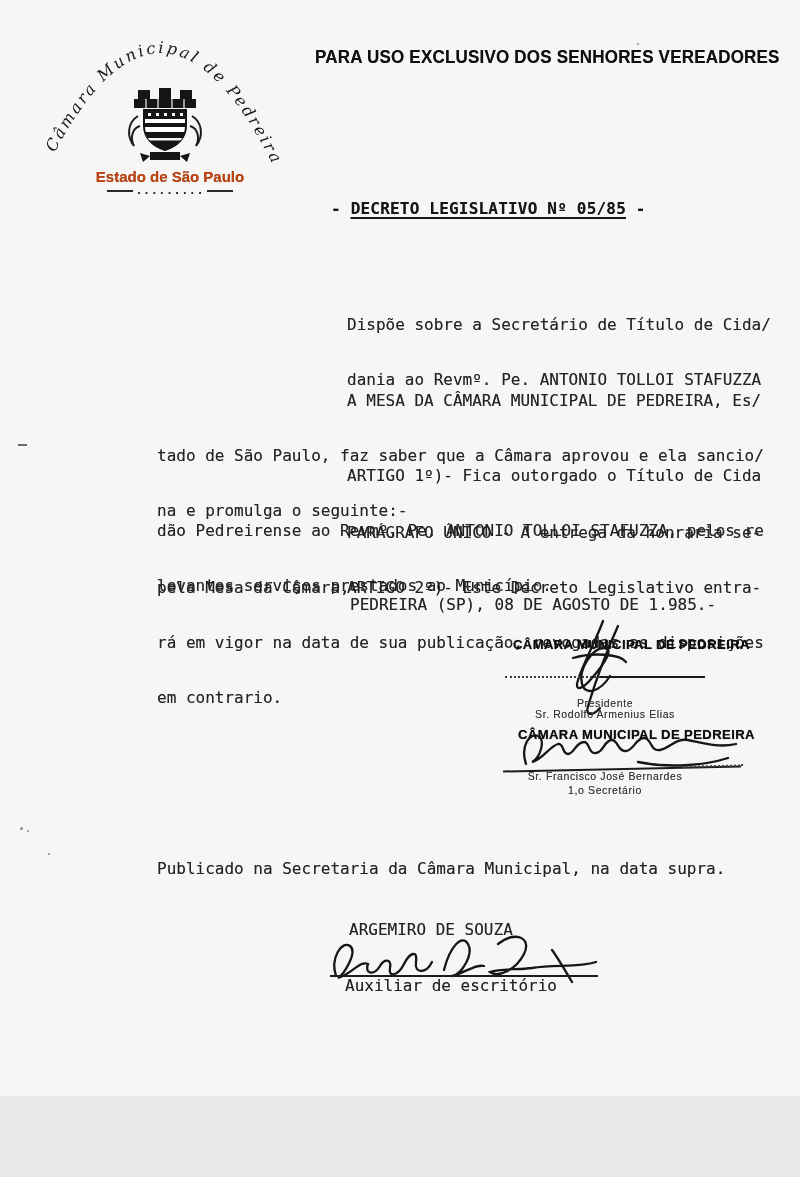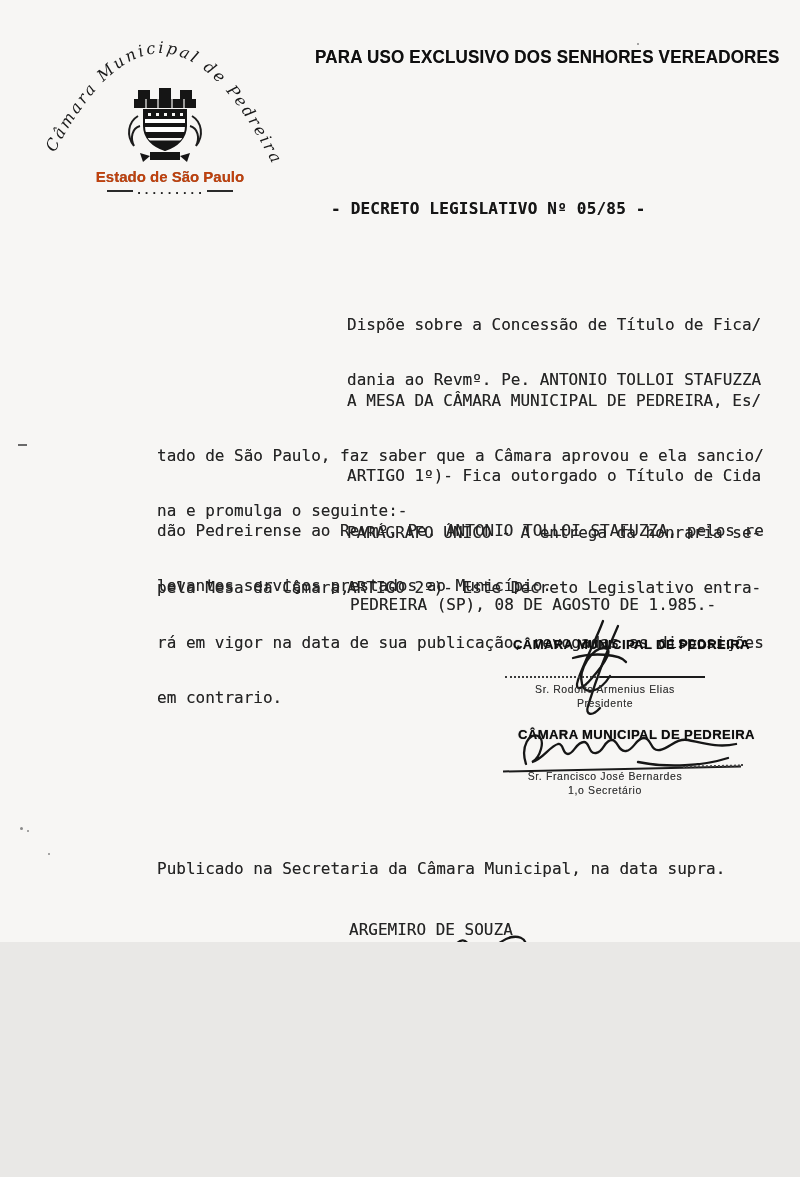--- a/index.html
+++ b/index.html
@@ -1,17 +1,17 @@
 <!DOCTYPE html>
 <html><head>
 <meta charset="utf-8">
 <style>
   html,body{margin:0;padding:0;background:#e9e8e6;}
   .page{
-    position:relative;width:800px;height:942px;margin:0 auto;
+    position:relative;width:800px;height:1096px;margin:0 auto;
     background:#f7f6f4;overflow:hidden;
     font-family:"DejaVu Sans Mono", monospace;color:#1f1f1f;
   }
   
   .notice{
     position:absolute;left:315px;top:48px;
     font-family:"Liberation Sans", sans-serif;font-weight:bold;
     font-size:17px;letter-spacing:.2px;color:#0f0f0f;
     text-shadow:0 0 .6px rgba(0,0,0,.55);transform:scaleY(1.04);
   }
@@ -29,21 +29,21 @@
     font-size:15px;color:#c2410c;text-shadow:0 0 .5px rgba(0,0,0,.5);
   }
   .rule{position:absolute;left:0;top:152px;width:260px;display:flex;justify-content:center;align-items:center;gap:3px;}
   .rule .seg{width:26px;height:2px;background:#2a2a2a;}
   .rule .dots{font-size:11px;letter-spacing:1px;color:#222;line-height:2px;font-family:"DejaVu Sans Mono",monospace;font-weight:bold;}
   
   .doc-title{
     position:absolute;left:331px;top:199px;font-size:16px;font-weight:bold;
     letter-spacing:.2px;color:#161616;text-shadow:0 0 .5px rgba(0,0,0,.5);white-space:pre;
   }
-  .doc-title .u{text-underline-offset:3px;text-decoration-thickness:1.5px;}
+  .doc-title .u{text-decoration:underline;text-underline-offset:3px;text-decoration-thickness:1.5px;}
   
   .para{position:absolute;left:157px;white-space:pre;}
   .l{font-size:16px;line-height:17px;letter-spacing:0;color:#242424;text-shadow:0 0 .5px rgba(20,20,20,.45);}
   .ind{padding-left:190px;}
   .single{position:absolute;white-space:pre;}
   
   .stamp-title{
     position:absolute;font-family:"Liberation Sans", sans-serif;font-weight:bold;
     font-size:13.5px;letter-spacing:.4px;color:#0d0d0d;
     transform:scaleX(.97);transform-origin:left;
@@ -123,21 +123,21 @@
     <div class="rule">
       <span class="seg"></span>
       <span class="dots">.........</span>
       <span class="seg"></span>
     </div>
   </div>
 
   <div class="doc-title"><span>- </span><span class="u">DECRETO LEGISLATIVO Nº 05/85</span><span> -</span></div>
 
   <div class="para" style="top:278px">
-    <div class="l ind">Dispõe sobre a Concessão de Título de Fica/</div>
+    <div class="l ind">Dispõe sobre a Secretário de Título de Cida/</div>
     <div class="l ind">dania ao Revmº. Pe. ANTONIO TOLLOI STAFUZZA</div>
   </div>
 
   <div class="para" style="top:354px">
     <div class="l ind">A MESA DA CÂMARA MUNICIPAL DE PEDREIRA, Es/</div>
     <div class="l">tado de São Paulo, faz saber que a Câmara aprovou e ela sancio/</div>
     <div class="l">na e promulga o seguinte:-</div>
   </div>
 
   <div class="para" style="top:429px">
@@ -162,21 +162,21 @@
   <div class="stamp-title" style="left:513px;top:637px">CÂMARA MUNICIPAL DE PEDREIRA</div>
   <svg class="sig-svg" style="left:548px;top:618px" width="100" height="105" viewBox="0 0 100 105">
     <path d="M55 3 C48 22 36 44 30 62 C26 74 34 72 44 60 C58 44 66 30 56 30 C44 30 30 52 34 66 C37 78 52 74 62 58"></path>
     <path d="M70 8 C60 30 48 62 40 88 C37 97 44 99 52 90"></path>
     <path d="M25 40 C45 34 72 36 78 44"></path>
   </svg>
   <div class="sig-line1">
     <span class="dot"></span>
     <span class="sol"></span>
   </div>
-  <div class="typed-small" style="left:505px;top:683px">Sr. Rodolfo Armenius Elias</div>
+  <div class="typed-small" style="left:505px;top:708px">Sr. Rodolfo Armenius Elias</div>
   <div class="typed-small" style="left:505px;top:697px">Presidente</div>
 
   <div class="stamp-title" style="left:518px;top:727px">CÂMARA MUNICIPAL DE PEDREIRA</div>
   <svg class="sig-svg" style="left:518px;top:726px" width="225" height="48" viewBox="0 0 225 48">
     <path d="M8 38 C2 20 12 6 20 10 C28 14 22 32 14 36 C24 34 32 20 40 18 C46 17 44 28 50 28 C56 28 58 16 66 16 C72 16 70 28 78 27 C86 26 86 14 94 14 C100 14 100 26 108 25 C116 24 118 12 126 12 C134 12 132 26 142 24 C152 22 158 12 170 14 C185 17 200 22 218 18"></path>
     <path d="M120 36 C150 42 185 40 210 32"></path>
   </svg>
   <div class="sig-line2">
     <span class="tail"></span>
   </div>

